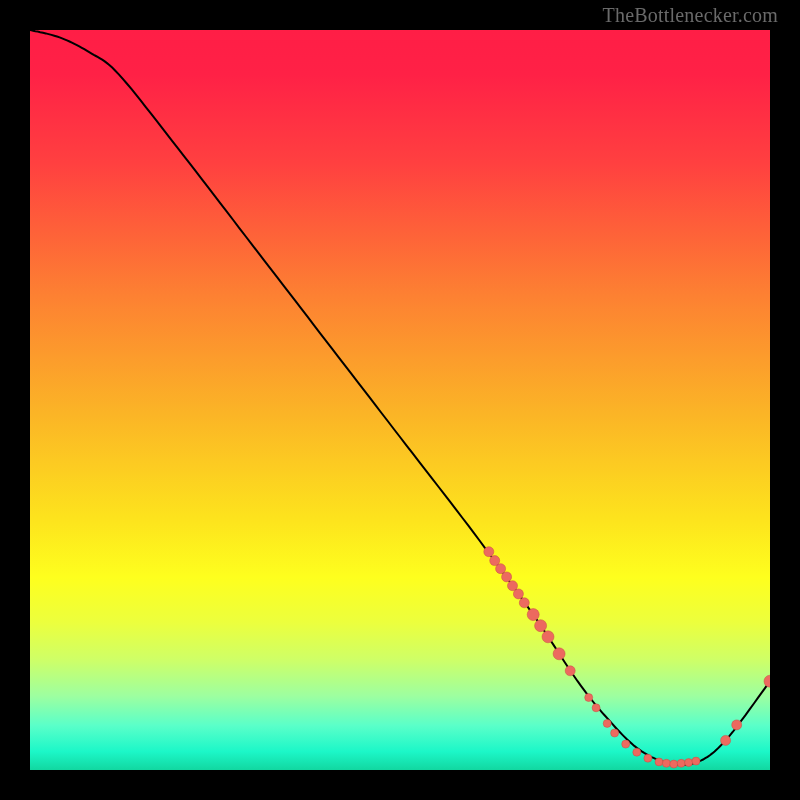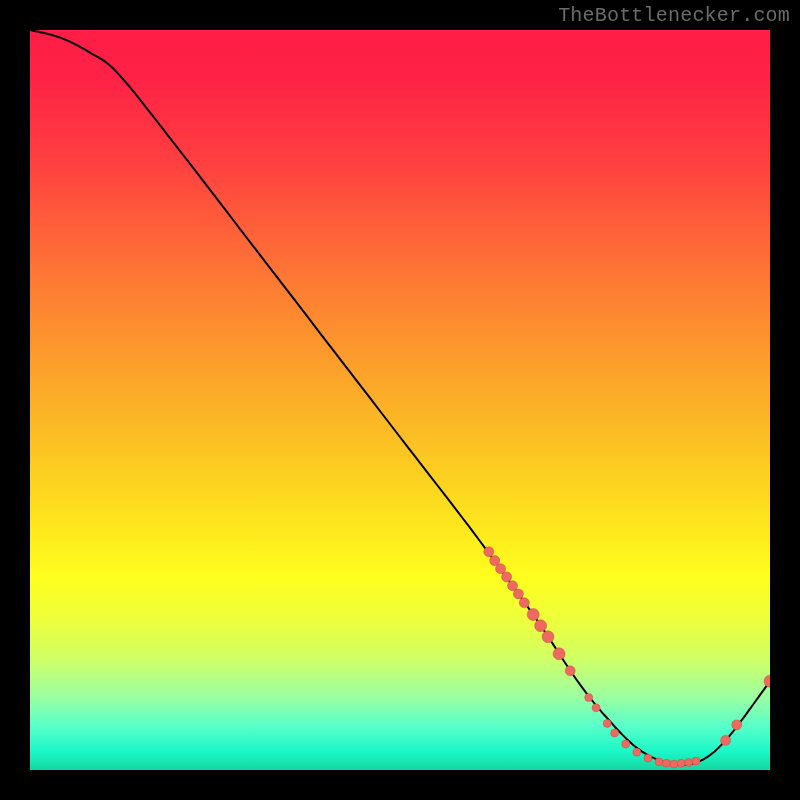--- a/index.html
+++ b/index.html
@@ -15,23 +15,23 @@
     width: 800px;
     height: 800px;
     background: #000;
   }
   svg {
     display: block;
   }
   .watermark {
     position: absolute;
     top: 4px;
-    right: 10px;
+    right: 22px;
     color: #6a6a6a;
-    font-family: Liberation Mono, monospace;
+    font-family: Liberation Serif, serif;
     font-size: 20px;
     letter-spacing: 0.2px;
     user-select: none;
   }
 </style>
 </head>
 <body>
 
 <div class="stage">
   <div class="watermark">TheBottlenecker.com</div>

